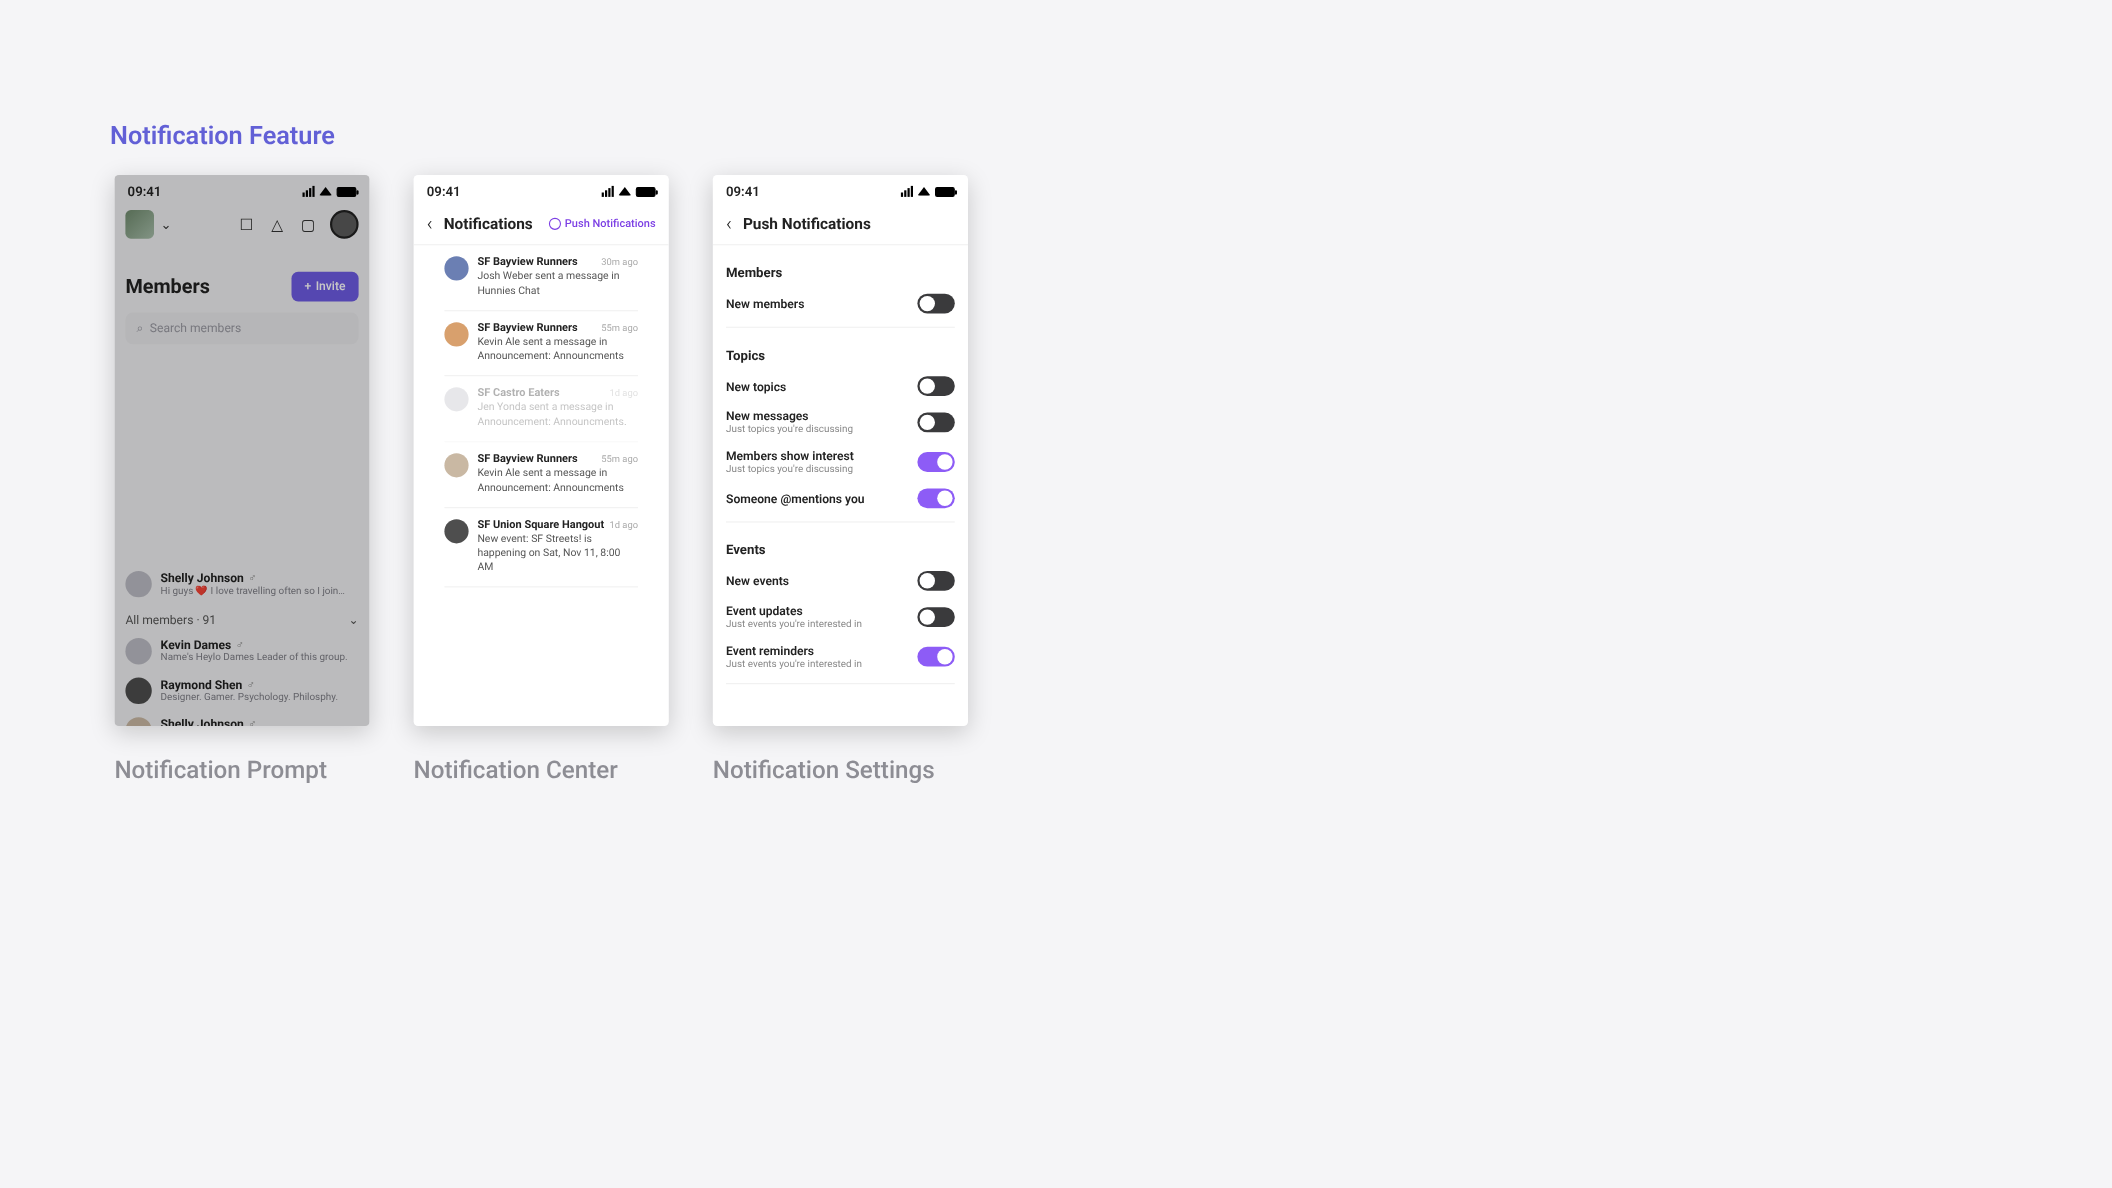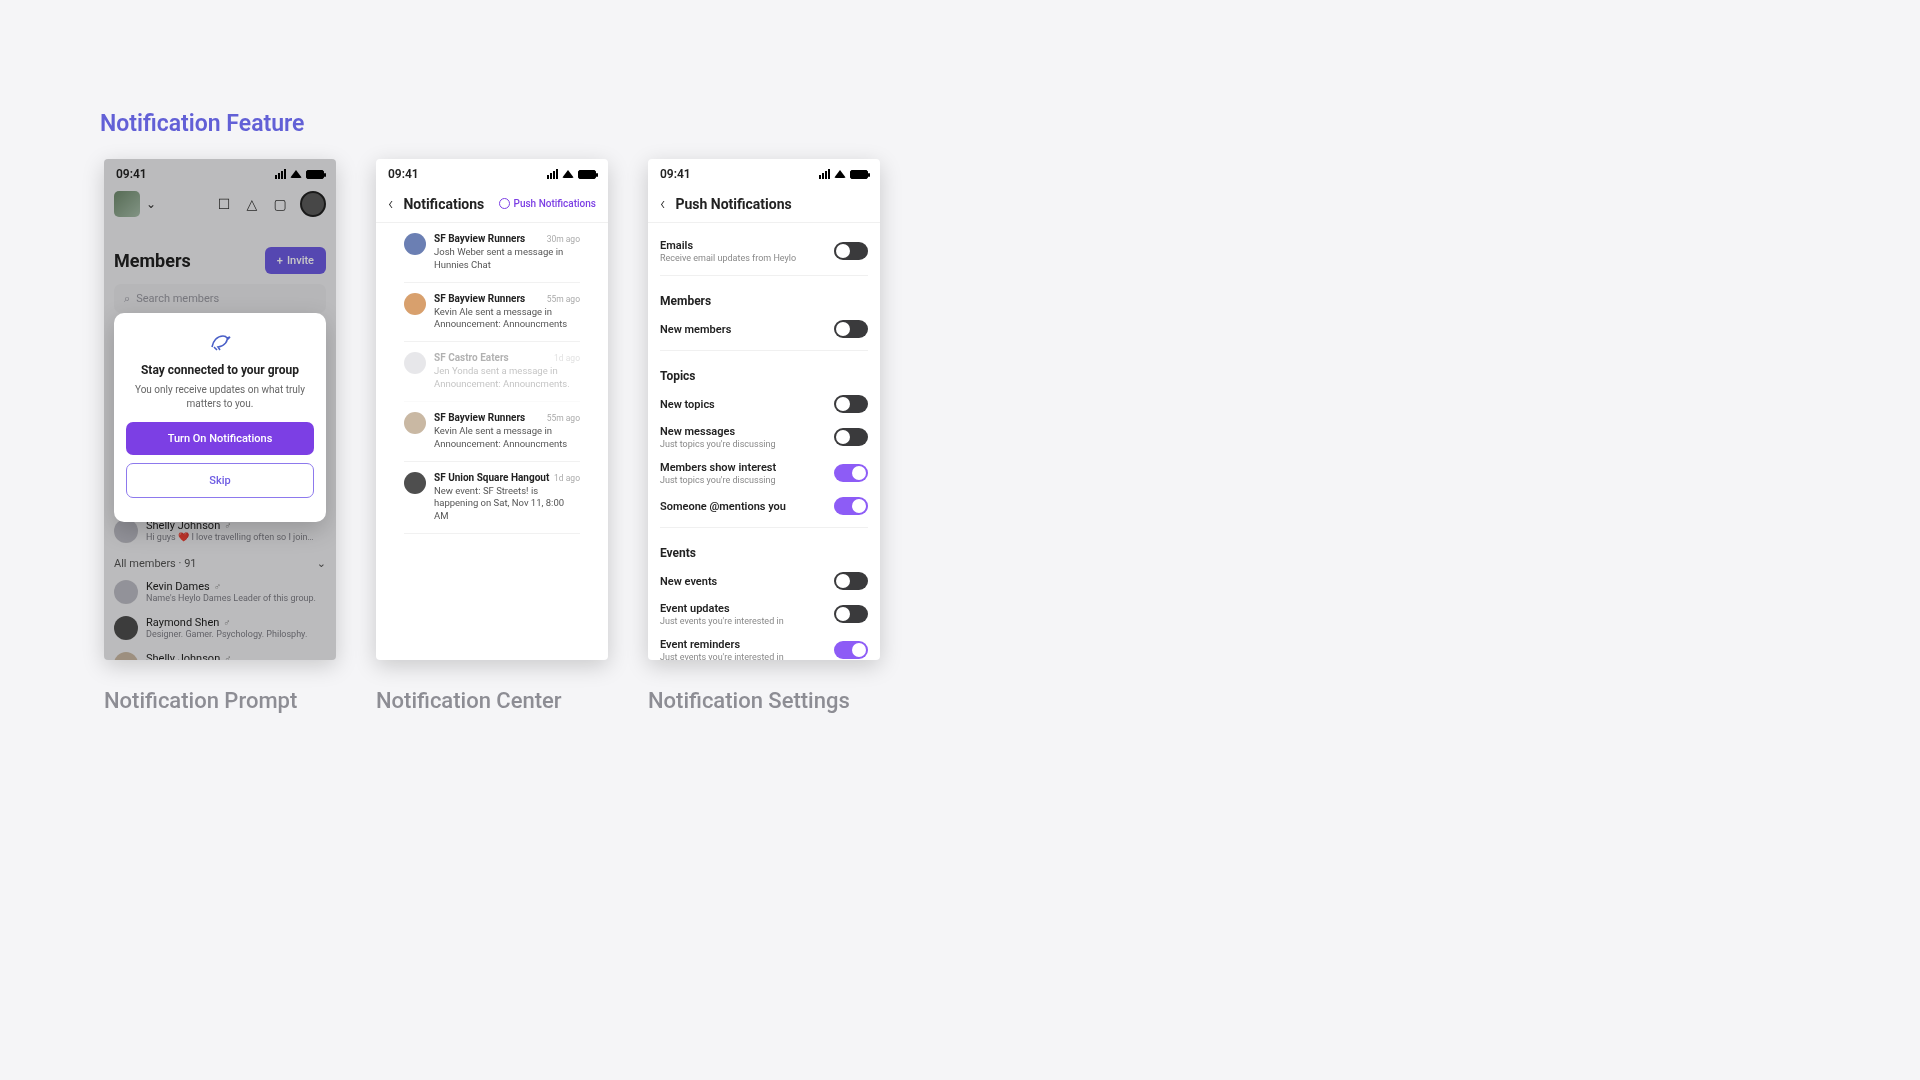--- a/index.html
+++ b/index.html
@@ -27,21 +27,21 @@
   .chev-down { font-size: 12px; color:#333; }
   .topnav-right { display:flex; align-items:center; gap:12px; }
   .icon { width:16px; height:16px; display:flex; align-items:center; justify-content:center; font-size:14px; color:#333; }
   .avatar { width:26px; height:26px; border-radius:50%; background:#5c5c5c; border:2px solid #222; }
   .avatar.big { width:26px; height:26px; }
   .s1-header { display:flex; justify-content:space-between; align-items:center; padding: 24px 10px 10px; }
   .s1-header h2 { font-size:18px; font-weight:700; }
   .invite-btn { background:#6e5ce3; color:#fff; font-size:11px; font-weight:500; padding:7px 12px; border-radius:6px; display:flex; align-items:center; gap:4px; }
   .search { margin: 0 10px 10px; background:#e9e9ec; border-radius:7px; padding:8px 10px; display:flex; align-items:center; gap:6px; color:#9a9aa2; font-size:11px; }
   .member-row { display:flex; align-items:flex-start; gap:8px; padding:6px 10px; }
-  .member-row .mname { font-size:11px; font-weight:400; display:flex; align-items:center; gap:4px; }
+  .member-row .mname { font-size:11px; font-weight:700; display:flex; align-items:center; gap:4px; }
   .member-row .mdesc { font-size:9px; color:#7e7e86; white-space:nowrap; overflow:hidden; text-overflow:ellipsis; max-width:170px; }
   .section-label { padding:8px 10px 4px; display:flex; justify-content:space-between; align-items:center; font-size:11px; color:#555; }
   .gender { font-size:10px; color:#888; }
   .av-s { width:24px; height:24px; border-radius:50%; flex-shrink:0; }
   .c-grey { background:#bcbcc4; } .c-tan { background:#c9b8a3; } .c-dark { background:#4e4e4e; } .c-blue{background:#6b7fb3;} .c-orange{background:#d8a06d;}
   
   .modal { position:absolute; left:10px; right:10px; top:154px; background:#fff; border-radius:10px; padding:16px 12px; z-index:3; box-shadow:0 8px 24px rgba(0,0,0,0.2); display:flex; flex-direction:column; align-items:center; }
   .bird { width:24px; height:24px; margin-bottom:10px; }
   .modal h3 { font-size:12px; font-weight:700; margin-bottom:6px; text-align:center; }
   .modal p { font-size:10px; color:#666; text-align:center; line-height:1.35; margin-bottom:12px; padding:0 8px; }
@@ -163,29 +163,20 @@
           <div class="av-s c-tan"></div>
           <div style="flex:1;min-width:0">
             <div class="mname">
                 <span>Shelly Johnson</span>
                 <span class="gender">♂</span>
               </div>
           </div>
         </div>
       </div>
       <div class="dim-overlay"></div>
-      <div class="modal">
-        <svg class="bird" viewBox="0 0 24 24">
-            <path fill="none" stroke="#4a5fc7" stroke-width="1.6" d="M4 18 C5 12, 9 7, 15 7 C18 7, 19 9, 19 9 L22 8 L19 11 C19 11, 18 17, 10 18 L12 21 M6 18 L9 21"></path>
-          </svg>
-        <h3>Stay connected to your group</h3>
-        <p>You only receive updates on what truly matters to you.</p>
-        <div class="modal-btn btn-primary">Turn On Notifications</div>
-        <div class="modal-btn btn-secondary">Skip</div>
-      </div>
     </div>
     <div class="caption">Notification Prompt</div>
   </div>
 
   <div class="screen-block">
     <div class="phone s2">
       <div class="status-bar">
         <span>09:41</span>
         <div class="status-icons">
           <div class="sig-bars">
@@ -275,29 +266,20 @@
             </div>
           <div class="wifi"></div>
           <div class="batt"></div>
         </div>
       </div>
       <div class="hdr">
         <span class="back">‹</span>
         <span class="hdr-title">Push Notifications</span>
       </div>
       <div class="settings">
-        <div class="setting-section">
-          <div class="setting-row">
-            <div>
-              <div class="setting-label">Emails</div>
-              <div class="setting-sub">Receive email updates from Heylo</div>
-            </div>
-            <div class="toggle off"></div>
-          </div>
-        </div>
         <div id="settings-sections">
             <div class="setting-section">
               <h4>Members</h4>
               <div class="setting-row">
       <div>
                   <div class="setting-label">New members</div>
       </div>
       <div class="toggle off"></div>
               </div>
             </div>

